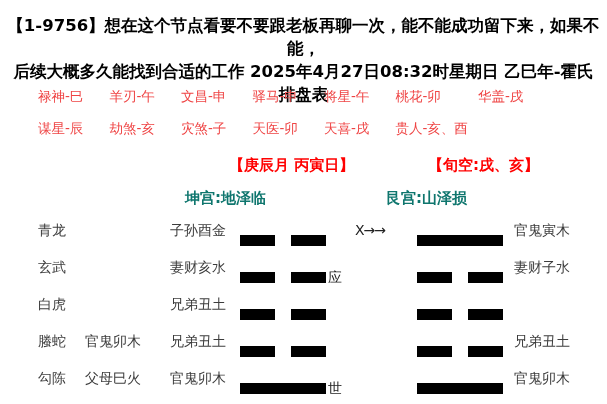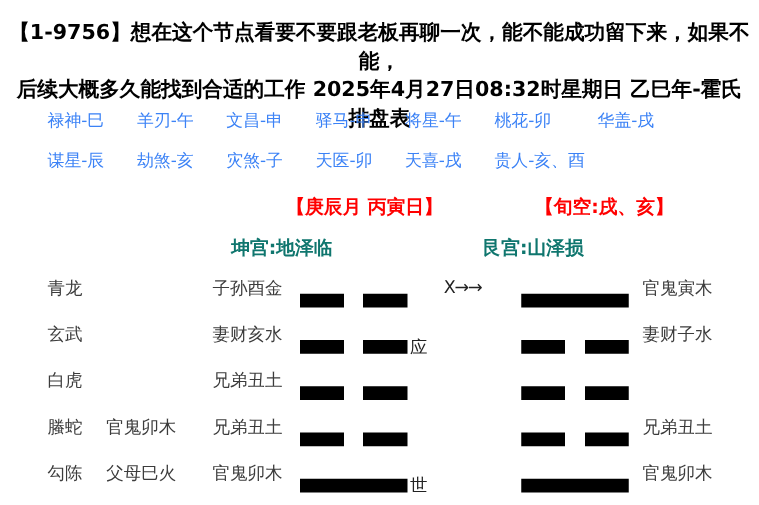--- a/index.html
+++ b/index.html
@@ -6,21 +6,21 @@
   body{
     width:607px;height:404px;position:relative;background:#ffffff;
     font-family:"DejaVu Sans","Liberation Sans",sans-serif;
     color:#000;overflow:hidden;
   }
   .abs{position:absolute;}
   
   .header{top:14px;left:6px;width:595px;text-align:center;
     font-size:16.5px;font-weight:bold;line-height:23px;color:#000;}
   
-  .starrow{left:38px;width:560px;display:flex;font-size:13.5px;color:#3b82f6;white-space:nowrap;}
+  .starrow{left:38px;width:560px;display:flex;font-size:13.5px;color:#ef4444;white-space:nowrap;}
   .starrow .star{width:71.5px;flex:0 0 auto;}
   .starrow .star.wide{width:auto;text-align:center;}
   .starrow .star.pushed{margin-left:11px;}
   .star-r1{top:88px;}
   .star-r2{top:120px;}
   
   .red{font-size:15px;font-weight:bold;color:#ff0000;white-space:nowrap;}
   .month-day{top:156px;left:185px;margin-left:44px;}
   .xunkong{top:156px;left:428px;}
   

